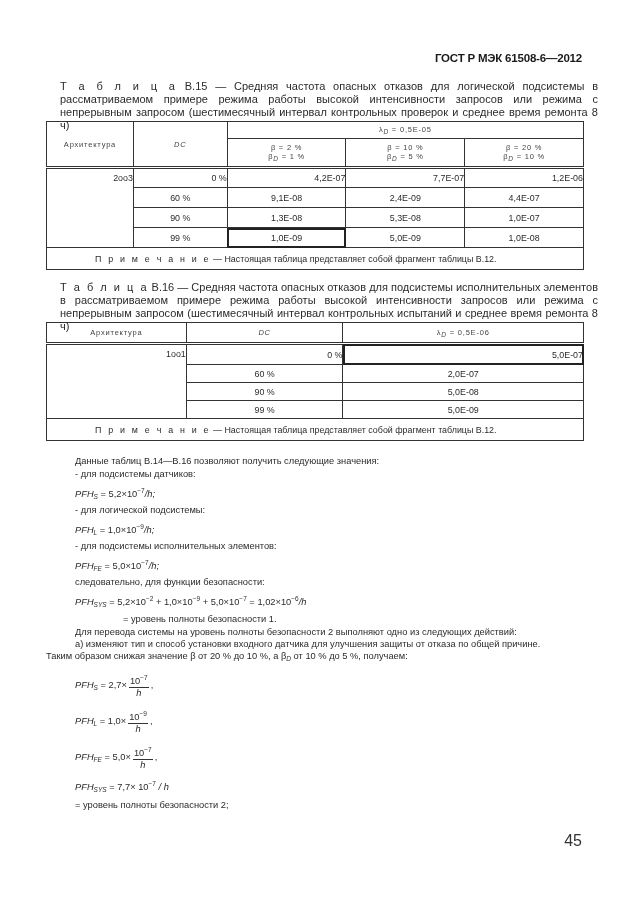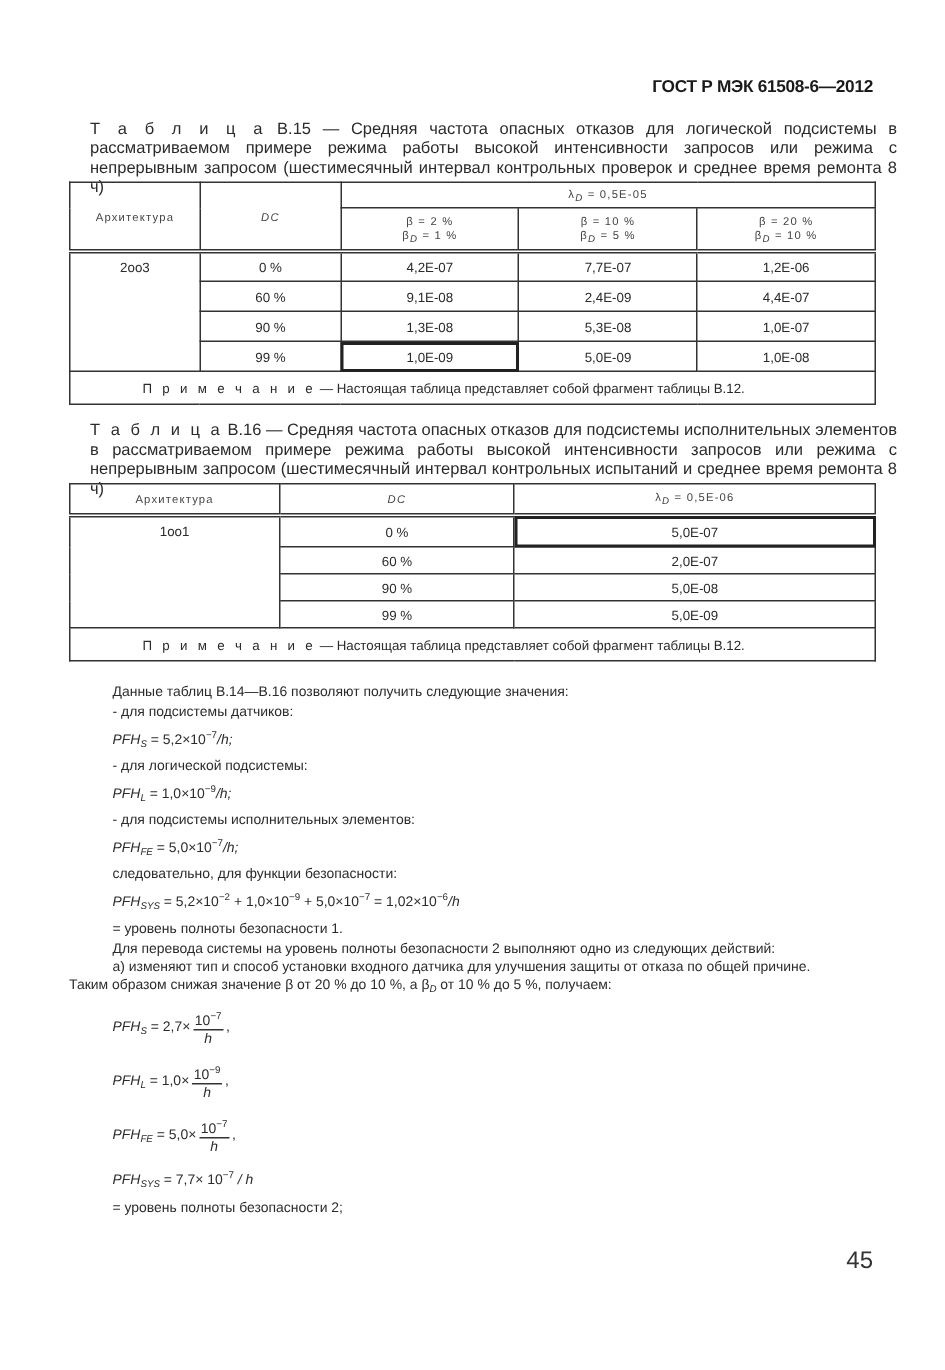--- a/index.html
+++ b/index.html
@@ -17,21 +17,21 @@
     }
     .caption .spaced { letter-spacing: 2px; }
     table.t {
       position: absolute; left: 46px; width: 538px;
       border-collapse: collapse; font-size: 8.9px; color: #2b2b2b;
     }
     table.t td, table.t th {
       border: 1px solid #333; text-align: center; font-weight: normal; padding: 0;
     }
     table.t .hdr-small { font-size: 7.5px; letter-spacing: 0.8px; color: #444; }
-    table.t .dbl-top td { border-top: 3px double #333; }
+    table.t .dbl-top td { border-top: 3px double #333; text-align: right; }
     table.t .hl { outline: 2px solid #222; outline-offset: -2px; }
     table.t .note {
       text-align: left; padding-left: 48px; font-size: 8.9px;
     }
     table.t .note .spaced { letter-spacing: 2.2px; }
     .it { font-style: italic; }
     sub.s { font-size: 6.5px; font-style: italic; vertical-align: -2px; }
     sup.p { font-size: 6.5px; vertical-align: 4px; }
     .body-line {
       position: absolute; left: 75px; font-size: 9.3px; color: #2b2b2b; white-space: nowrap;
@@ -157,21 +157,21 @@
 
 <div class="body-line" style="top:456px;">Данные таблиц В.14—В.16 позволяют получить следующие значения:</div>
 <div class="body-line" style="top:469px;">- для подсистемы датчиков:</div>
 <div class="body-line" style="top:487px;"><span class="it">PFH</span><sub class="s">S</sub><span> = 5,2×10</span><sup class="p">−7</sup><span class="it">/h;</span></div>
 <div class="body-line" style="top:505px;">- для логической подсистемы:</div>
 <div class="body-line" style="top:523px;"><span class="it">PFH</span><sub class="s">L</sub><span> = 1,0×10</span><sup class="p">−9</sup><span class="it">/h;</span></div>
 <div class="body-line" style="top:541px;text-align:right;">- для подсистемы исполнительных элементов:</div>
 <div class="body-line" style="top:559px;"><span class="it">PFH</span><sub class="s">FE</sub><span> = 5,0×10</span><sup class="p">−7</sup><span class="it">/h;</span></div>
 <div class="body-line" style="top:577px;">следовательно, для функции безопасности:</div>
 <div class="body-line" style="top:595px;"><span class="it">PFH</span><sub class="s">SYS</sub><span> = 5,2×10</span><sup class="p">−2</sup><span> + 1,0×10</span><sup class="p">−9</sup><span> + 5,0×10</span><sup class="p">−7</sup><span> = 1,02×10</span><sup class="p">−6</sup><span class="it">/h</span></div>
-<div class="body-line" style="top:614px;">= уровень полноты безопасности 1.</div>
+<div class="body-line" style="top:614px;margin-left:48px;">= уровень полноты безопасности 1.</div>
 <div class="body-line" style="top:627px;">Для перевода системы на уровень полноты безопасности 2 выполняют одно из следующих действий:</div>
 <div class="body-line" style="top:639px;">а) изменяют тип и способ установки входного датчика для улучшения защиты от отказа по общей причине.</div>
 <div class="body-line" style="top:651px; left:46px;"><span>Таким образом снижая значение β от 20 % до 10 %, а β</span><sub class="s">D</sub><span>  от 10 % до 5 %, получаем:</span></div>
 
 <div class="body-line" style="top:672px; left:75px;"><span class="it">PFH</span><sub class="s">S</sub><span> = 2,7×</span><span class="frac">
       <span class="num"><span>10</span><sup class="p">−7</sup></span>
       <span class="den">h</span>
     </span><span>,</span></div>
 <div class="body-line" style="top:708px; left:75px;"><span class="it">PFH</span><sub class="s">L</sub><span> = 1,0×</span><span class="frac">
       <span class="num"><span>10</span><sup class="p">−9</sup></span>

